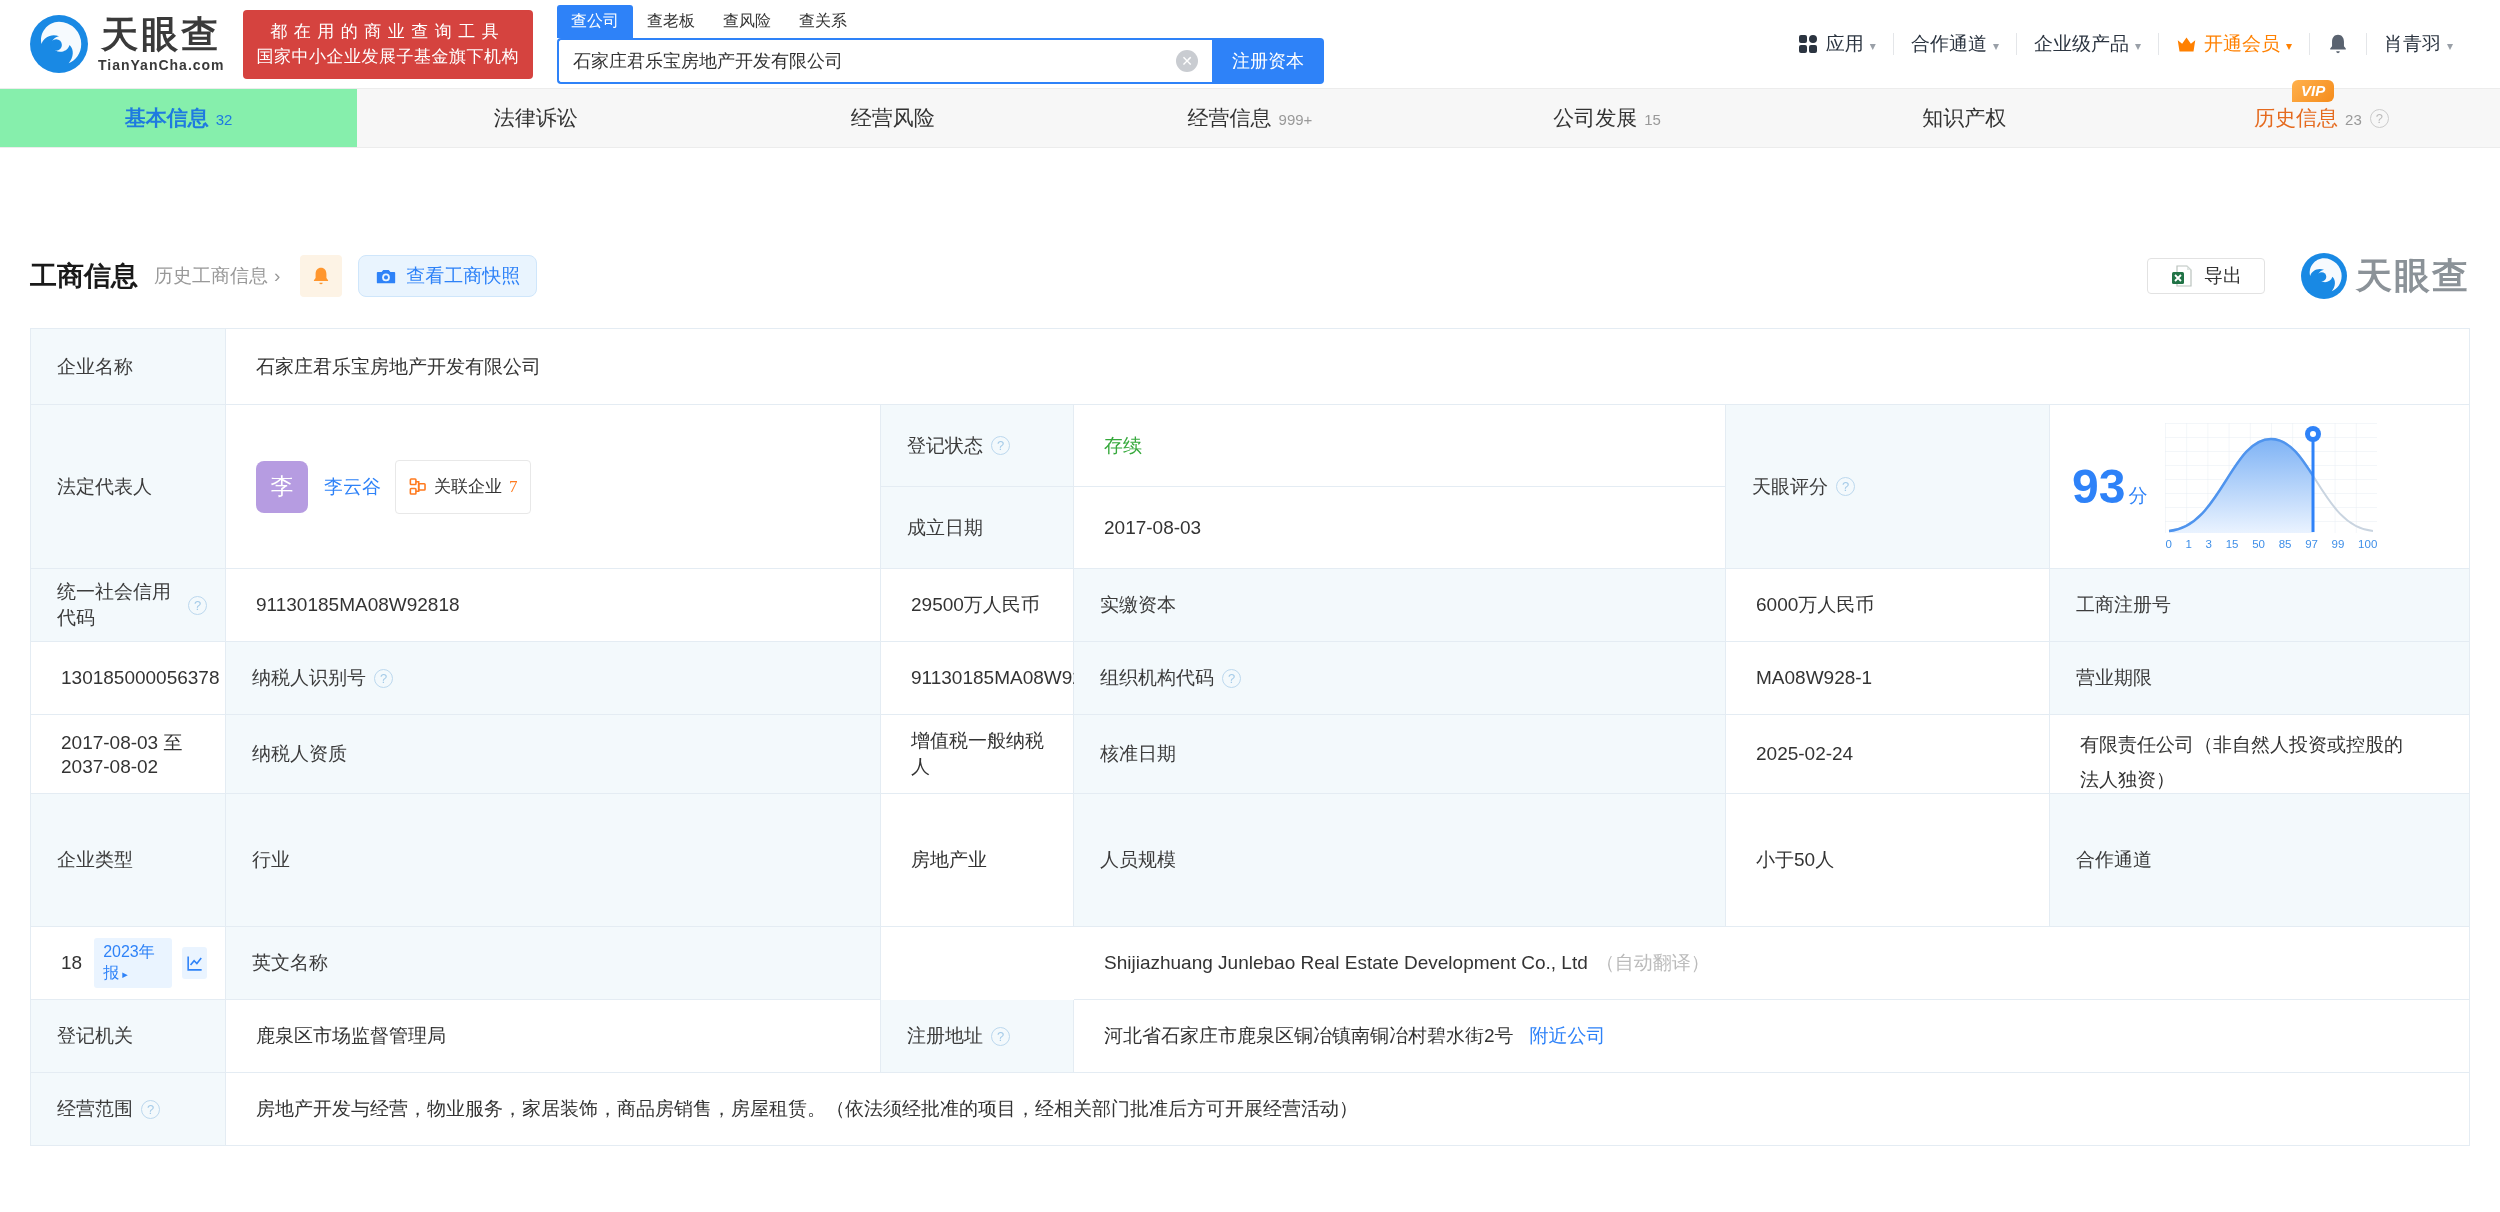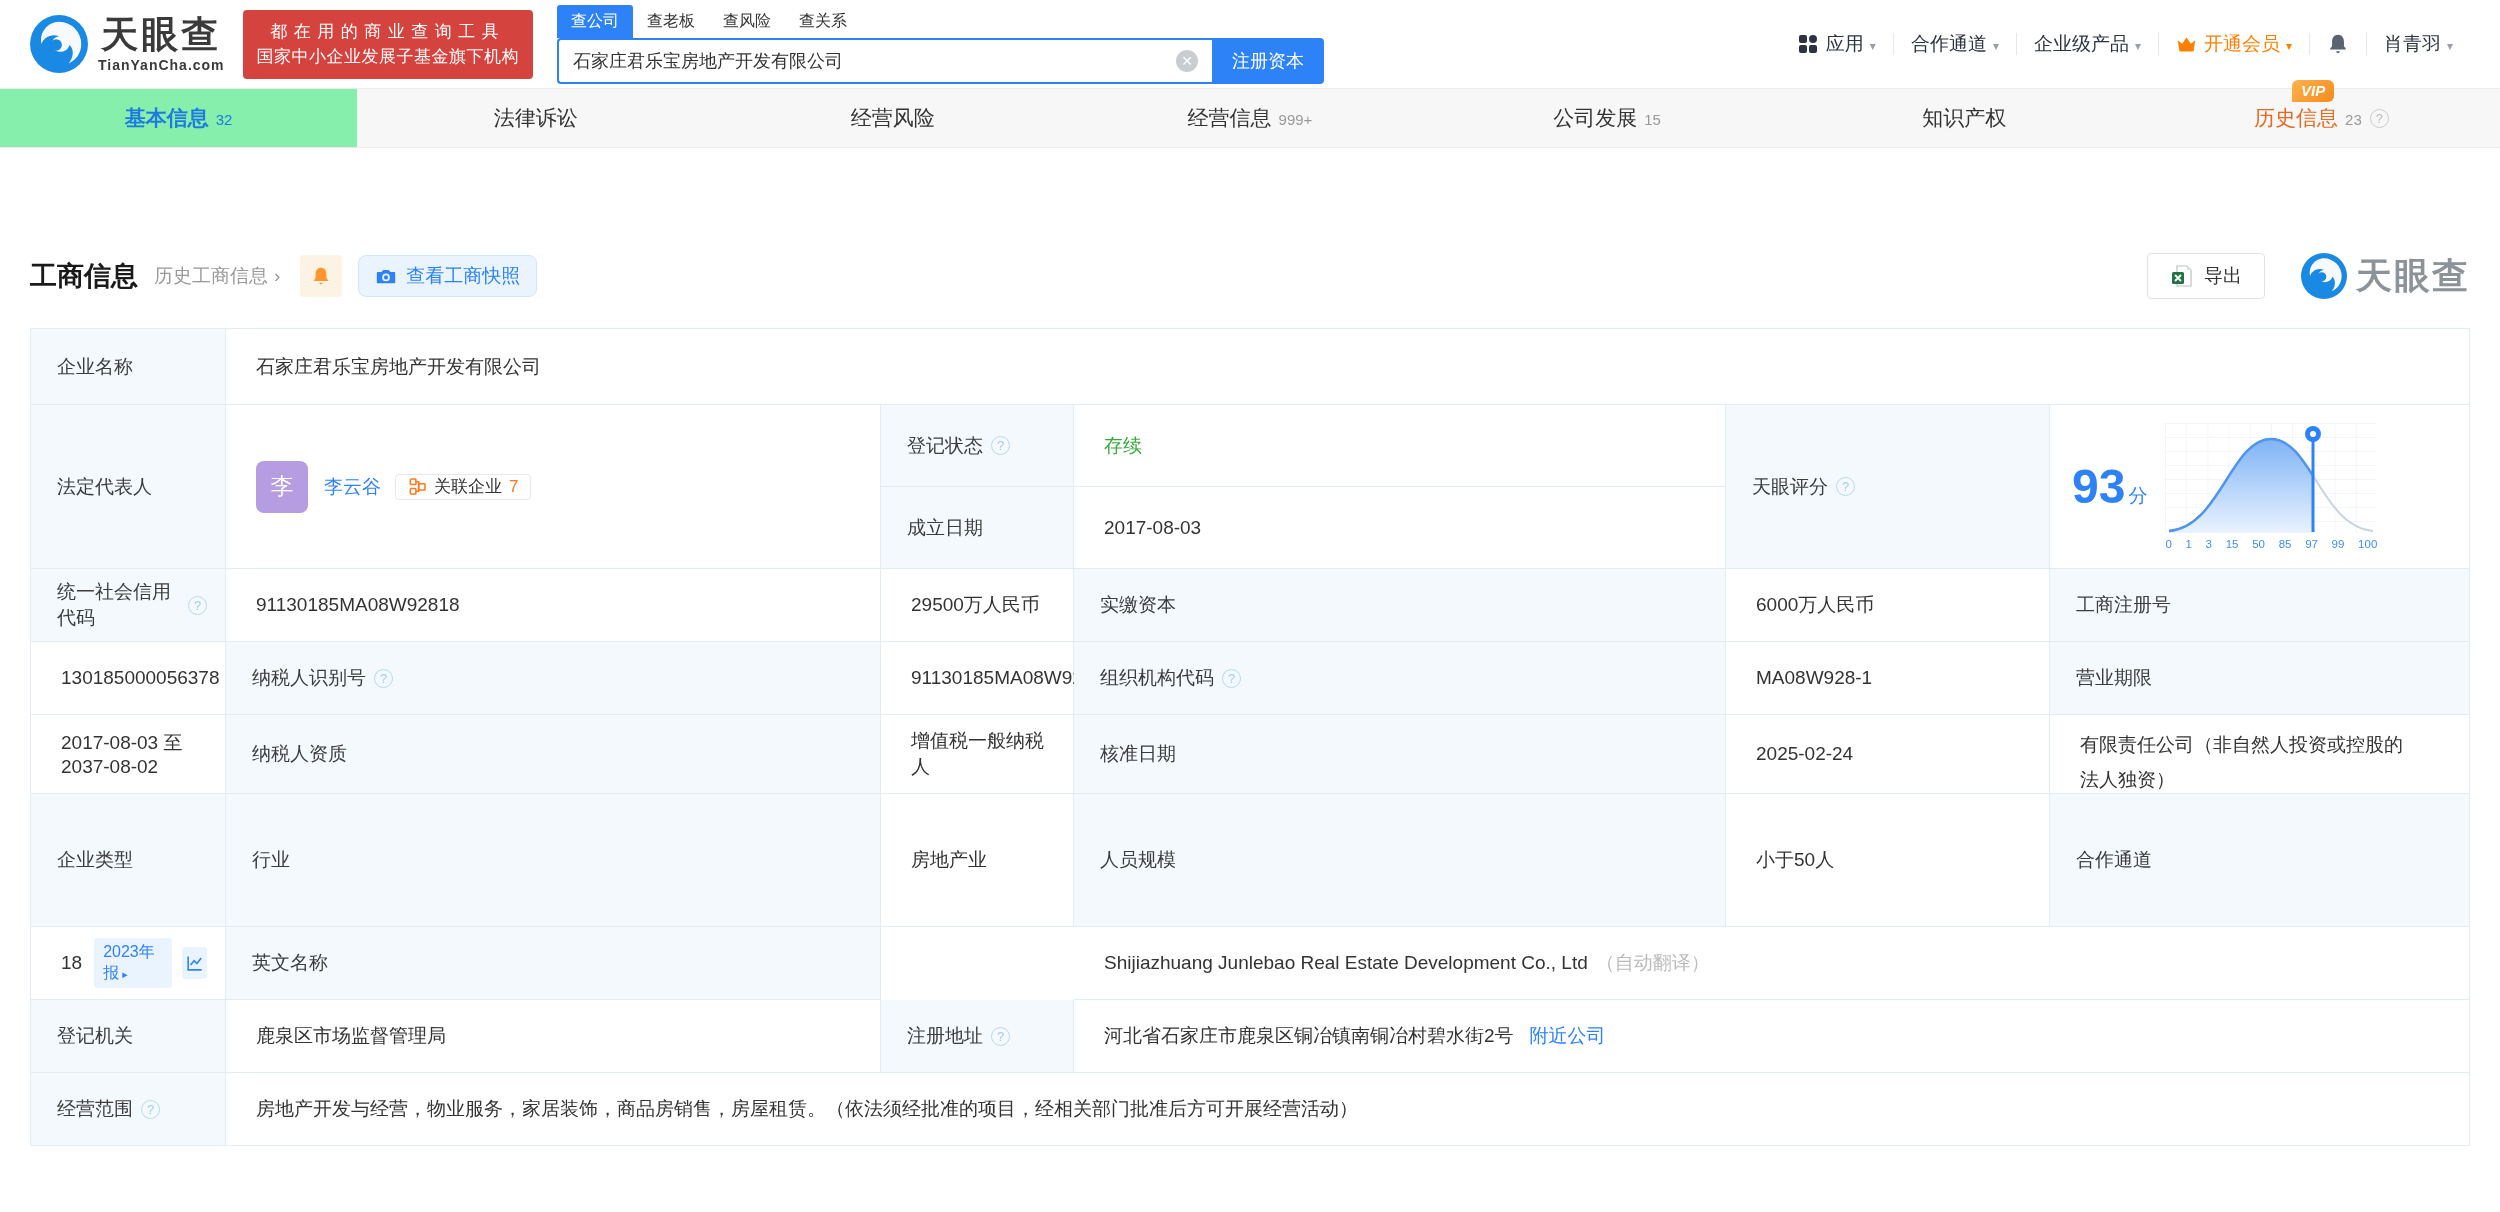--- a/index.html
+++ b/index.html
@@ -45,21 +45,21 @@
   .vipbadge { position:absolute; top:-24px; left:50%; margin-left:-4px; background:linear-gradient(135deg,#ffb14d,#f58c1c); color:#fff; font-style:italic; font-weight:bold; font-size:15px; padding:2px 9px 3px; border-radius:6px 6px 6px 0; }
 
   
   .section { margin:104px 30px 0; display:flex; align-items:center; height:48px; }
   .sec-title { font-size:27px; font-weight:bold; color:#1a1a1a; }
   .sec-hist { margin-left:16px; font-size:19px; color:#999; cursor:pointer; }
   .sec-hist::after { content:"›"; margin-left:6px; color:#999; }
   .bellbtn { margin-left:20px; width:42px; height:42px; background:#fdf3e5; border-radius:4px; display:flex; align-items:center; justify-content:center; cursor:pointer; }
   .snapbtn { margin-left:16px; height:42px; background:#e9f4fe; border:1px solid #cfe6fb; border-radius:8px; color:#2e82f8; font-size:19px; padding:0 16px; display:flex; align-items:center; gap:9px; cursor:pointer; }
   .sec-right { margin-left:auto; display:flex; align-items:center; }
-  .exportbtn { height:46px; background:#fff; border:1px solid #e2e2e2; border-radius:4px; font-size:19px; color:#333; padding:0 22px; display:flex; align-items:center; gap:10px; cursor:pointer; }
+  .exportbtn { height:36px; background:#fff; border:1px solid #e2e2e2; border-radius:4px; font-size:19px; color:#333; padding:0 22px; display:flex; align-items:center; gap:10px; cursor:pointer; }
   .wm { display:flex; align-items:center; margin-left:36px; }
   .wm-txt { margin-left:9px; font-size:36px; font-weight:bold; color:#8b9298; letter-spacing:2px; }
 
   
   .biz { margin:28px 30px 0; width:2440px; display:grid;
          grid-template-columns:195px 655px 193px 652px 324px 1fr;
          grid-template-rows:76px 82px 82px 73px 73px 79px 133px 73px 73px 73px;
          border-top:1px solid #e4ecf3; border-left:1px solid #e4ecf3; }
   .cell { border-right:1px solid #e4ecf3; border-bottom:1px solid #e4ecf3; display:flex; align-items:center; padding:0 18px 0 26px; font-size:19px; color:#333; }
   .lbl { background:#f3f9fc; color:#3c3c3c; }
@@ -70,21 +70,21 @@
   .wrap { line-height:1.85; padding-top:12px; padding-bottom:12px; align-items:flex-start; padding-right:60px; }
   .help { display:inline-flex; width:19px; height:19px; border:1px solid #bcd8ee; color:#a5cbe8; border-radius:50%; font-size:13px; align-items:center; justify-content:center; margin-left:8px; flex:none; cursor:pointer; }
   .help::before { content:"?"; }
   .help.gray { border-color:#ccc; color:#bbb; }
   .green { color:#36a93c; }
   .link { color:#2e82f8; cursor:pointer; }
   .gray { color:#bbb; }
 
   .avatar { width:52px; height:52px; border-radius:8px; background:#b69ce1; color:#fff; font-size:23px; display:flex; align-items:center; justify-content:center; flex:none; cursor:pointer; }
   .rep-name { margin-left:16px; font-size:19px; }
-  .relbadge { margin-left:14px; height:26px; border:1px solid #e8e8e8; border-radius:4px; padding:0 12px; display:flex; align-items:center; gap:7px; cursor:pointer; background:#fff; }
+  .relbadge { margin-left:14px; height:54px; border:1px solid #e8e8e8; border-radius:4px; padding:0 12px; display:flex; align-items:center; gap:7px; cursor:pointer; background:#fff;font-family:Liberation Serif, serif; }
   .relbadge .t { font-size:17px; color:#333; }
   .relbadge .n { font-size:17px; color:#ff7a1e; }
 
   .score-num { font-size:48px; font-weight:bold; color:#2e82f8; line-height:1; }
   .score-unit { font-size:19px; color:#2e82f8; margin:18px 0 0 3px; }
   .score-chart { margin-left:18px; display:flex; flex-direction:column; }
   .axis { width:212px; display:flex; justify-content:space-between; font-size:11.5px; color:#3f8fe8; margin-top:3px; }
 
   .yrbadge { margin-left:12px; background:#eaf4ff; color:#2e82f8; font-size:16px; padding:4px 9px; border-radius:3px; cursor:pointer; }
   .yrbadge::after { content:"▸"; font-size:11px; margin-left:3px; }

